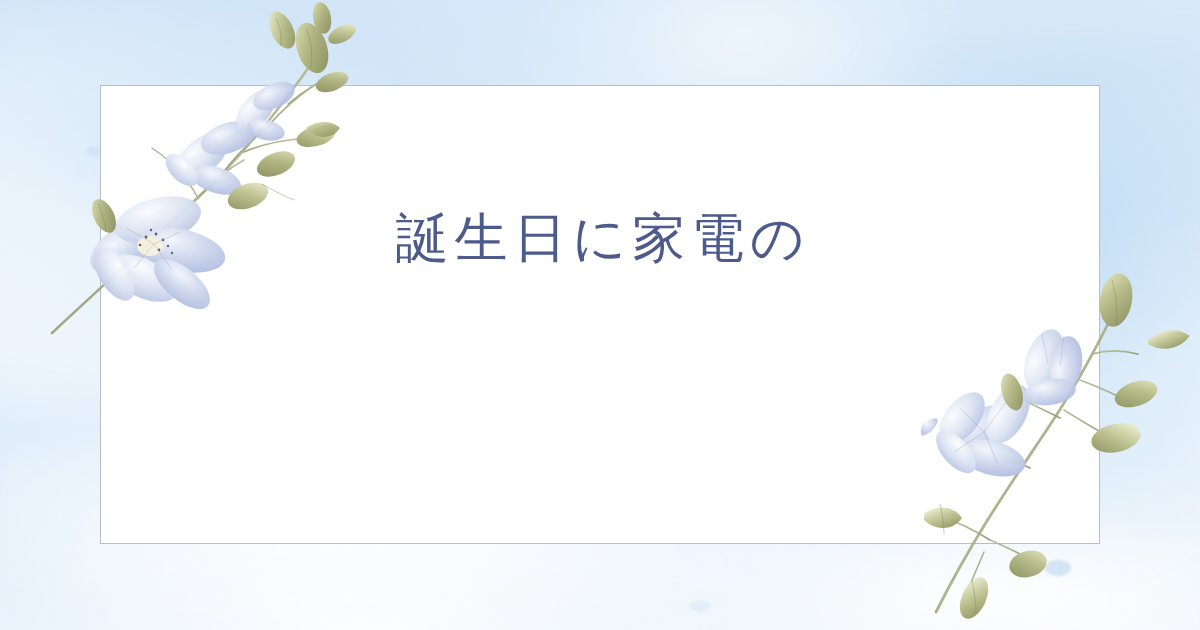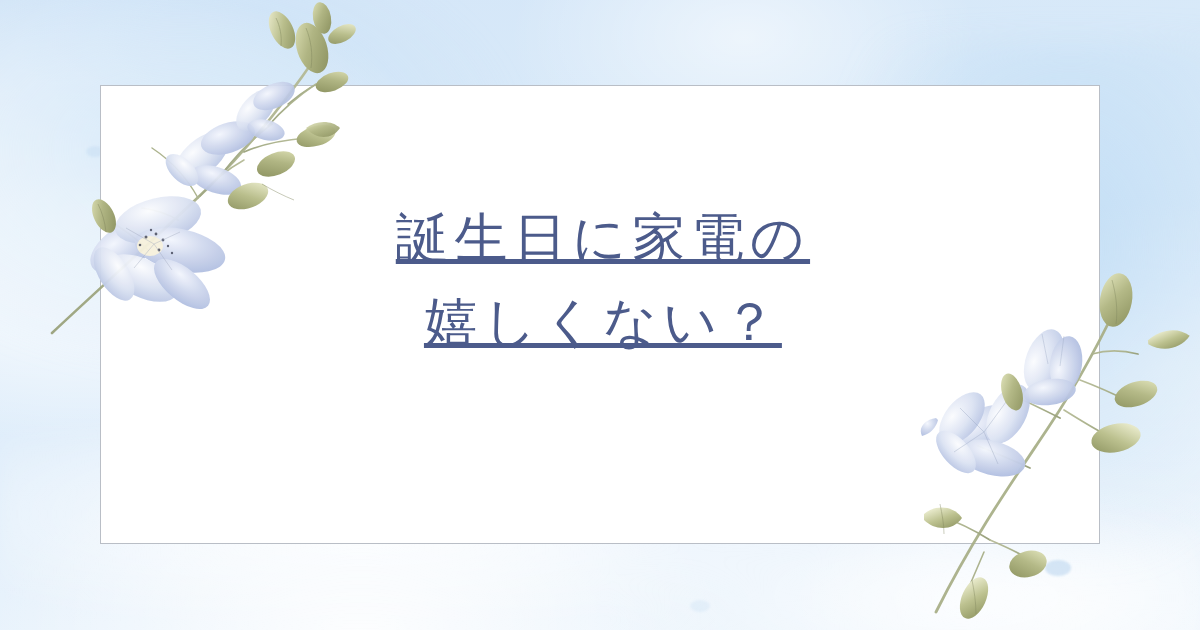--- a/index.html
+++ b/index.html
@@ -75,21 +75,20 @@
     top: 196px;
     text-align: center;
     color: #4c5b8b;
     font-size: 53px;
     line-height: 84px;
     letter-spacing: 0.11em;
     font-weight: 400;
     white-space: nowrap;
     text-indent: 0.11em;
     font-family: "Liberation Serif", "DejaVu Serif", serif;
-    text-decoration: underline;
   }
   .headline .ln { display: block; }
 
   
   .botanical {
     position: absolute;
     pointer-events: none;
   }
   #spray-top-left {
     left: 30px;
@@ -114,21 +113,20 @@
   <div class="bg-wash-b"></div>
   <div class="bg-wash-c"></div>
   <div class="bg-speck" style="left:1045px;top:560px;width:26px;height:16px;"></div>
   <div class="bg-speck" style="left:86px;top:146px;width:18px;height:11px;opacity:.5;"></div>
   <div class="bg-speck" style="left:690px;top:600px;width:20px;height:12px;opacity:.4;"></div>
 
   <div class="frame"></div>
 
   <div class="headline">
     <span class="ln">誕生日に家電の</span>
-    <span class="ln">嬉しくない？</span>
   </div>
 
   <svg class="botanical" id="spray-top-left" viewBox="0 0 330 360" xmlns="http://www.w3.org/2000/svg">
     <defs>
       <radialGradient id="petalA" cx="38%" cy="30%" r="78%">
         <stop offset="0%" stop-color="#f3f6fd"></stop>
         <stop offset="45%" stop-color="#d2daef"></stop>
         <stop offset="100%" stop-color="#aebcdf"></stop>
       </radialGradient>
       <radialGradient id="petalB" cx="42%" cy="25%" r="80%">

